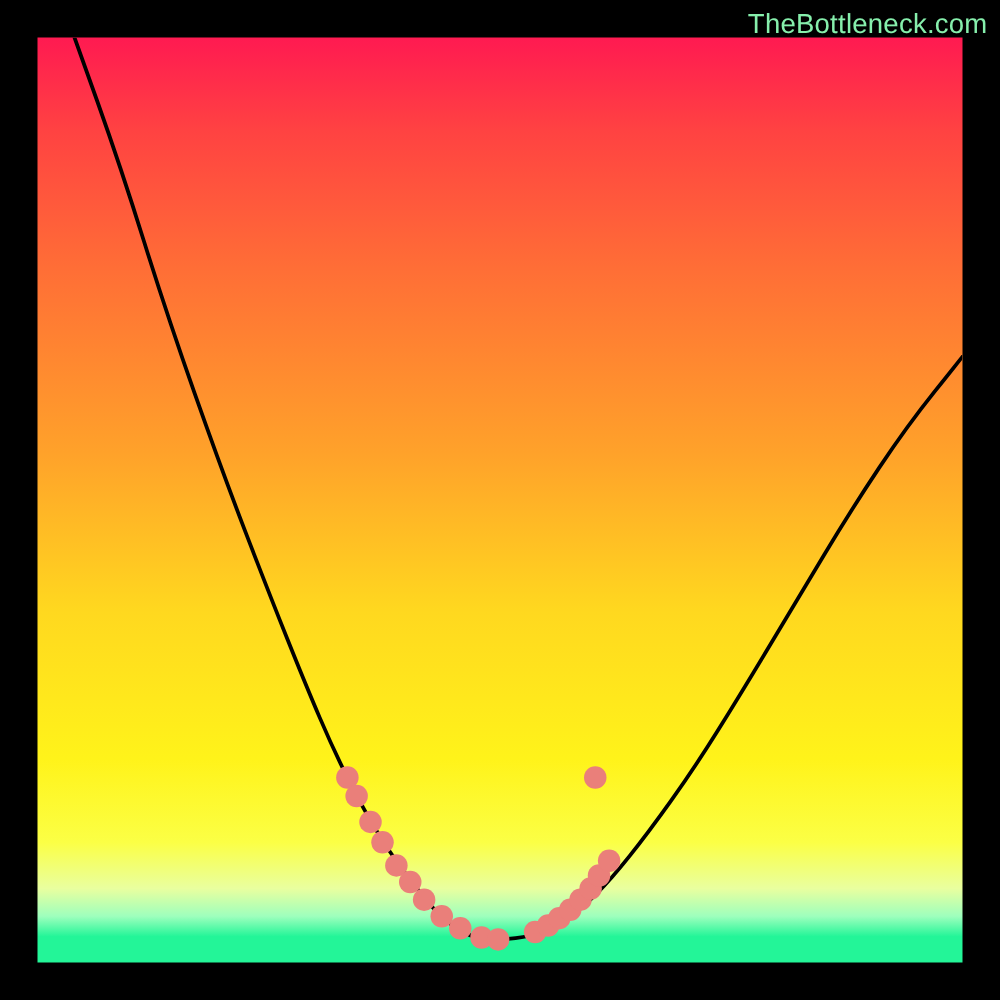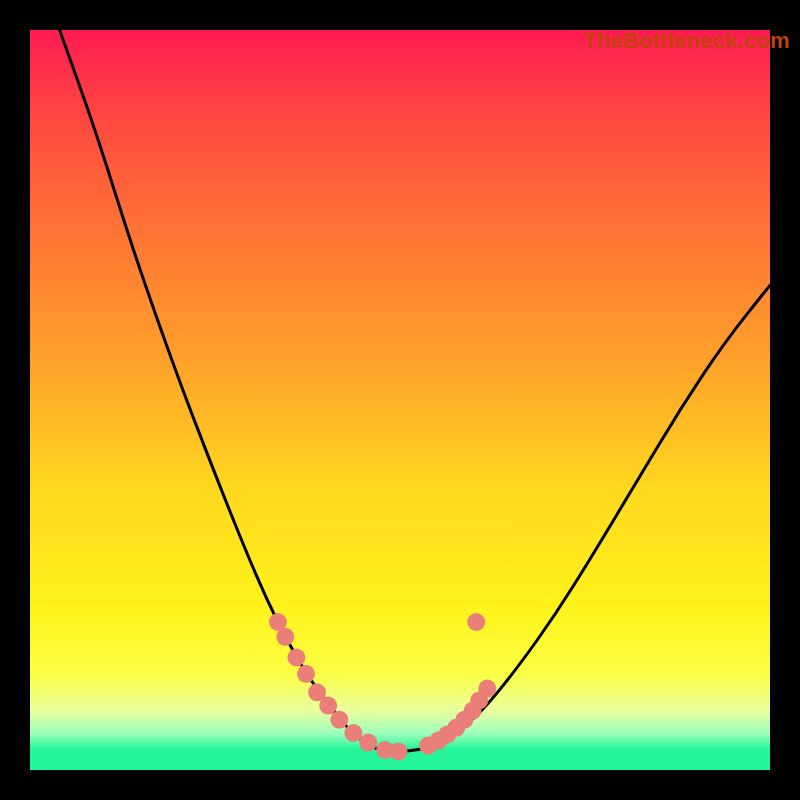--- a/index.html
+++ b/index.html
@@ -44,26 +44,25 @@
     position: absolute;
     top: 0; left: 0;
     width: 740px;
     height: 740px;
     display: block;
   }
   .watermark {
     position: absolute;
     top: 6px;
     right: 10px;
-    color: #c2410c;
+    color: #86efac;
     font-size: 22px;
-    font-weight: 700;
+    font-weight: 400;
     letter-spacing: 0.2px;
     user-select: none;
-    margin-top: 22px;
   }
 </style>
 </head>
 <body>
 
 <div class="frame">
   <div class="plot-area">
     <svg id="curve" viewBox="0 0 740 740">
         <path d="M 29.6 0.0 Q 29.6 0.0 48.1 51.8 Q 66.6 103.6 85.1 162.8 Q 103.6 222.0 125.8 284.9 Q 148.0 347.8 166.5 395.9 Q 185.0 444.0 199.8 481.0 Q 214.6 518.0 225.7 543.9 Q 236.8 569.8 247.9 592.0 Q 259.0 614.2 270.1 632.7 Q 281.2 651.2 292.3 666.0 Q 303.4 680.8 312.6 691.9 Q 321.9 703.0 331.1 709.7 Q 340.4 716.3 347.8 718.9 Q 355.2 721.5 366.3 721.5 Q 377.4 721.5 388.5 719.6 Q 399.6 717.8 407.0 714.1 Q 414.4 710.4 425.5 703.0 Q 436.6 695.6 447.7 684.5 Q 458.8 673.4 473.6 654.9 Q 488.4 636.4 506.9 610.5 Q 525.4 584.6 543.9 555.0 Q 562.4 525.4 584.6 488.4 Q 606.8 451.4 629.0 414.4 Q 651.2 377.4 673.4 344.1 Q 695.6 310.8 717.8 283.1 T 740.0 255.3" fill="none" stroke="#000000" stroke-width="3" stroke-linecap="round"></path>
         <circle cx="247.9" cy="592.0" r="9" fill="#ea7f7a"></circle>

